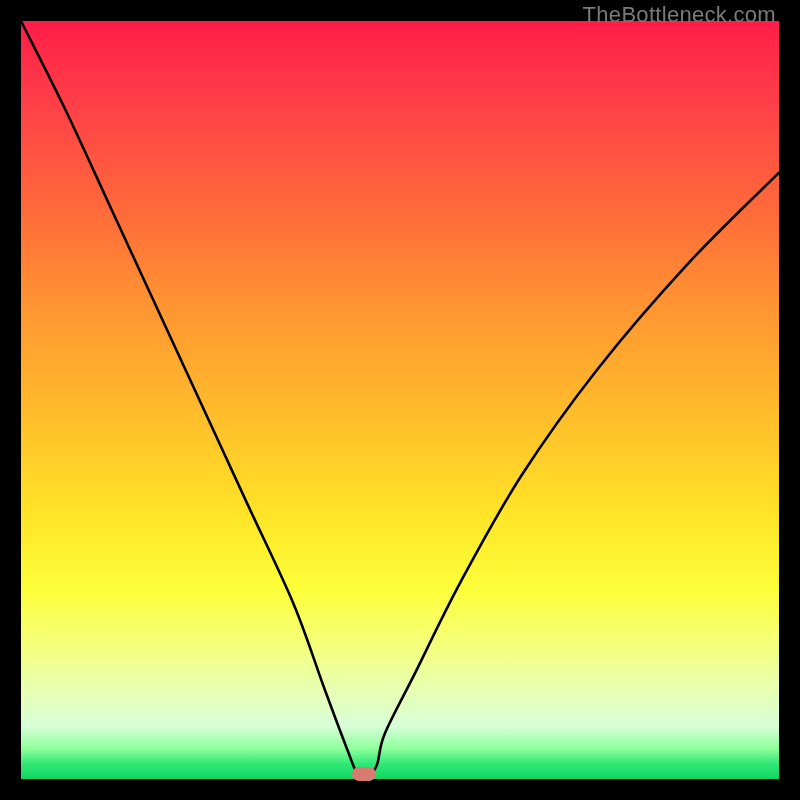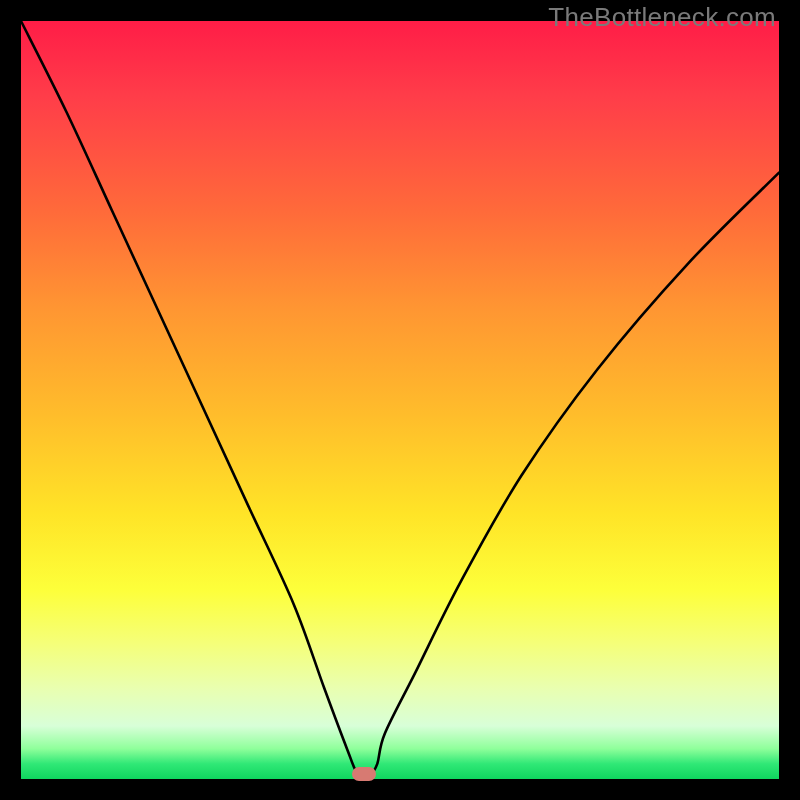--- a/index.html
+++ b/index.html
@@ -37,21 +37,21 @@
       #8fff9b 96%,
       #30e876 98%,
       #0fd65f 100%
     );
   }
   .attribution {
     position: absolute;
     top: 2px;
     right: 24px;
     color: #7a7a7a;
-    font-size: 26px;
+    font-size: 22px;
     font-weight: 500;
     letter-spacing: 0.3px;
   }
   svg.curve {
     position: absolute;
     left: 0;
     top: 0;
     width: 758px;
     height: 758px;
     overflow: visible;

